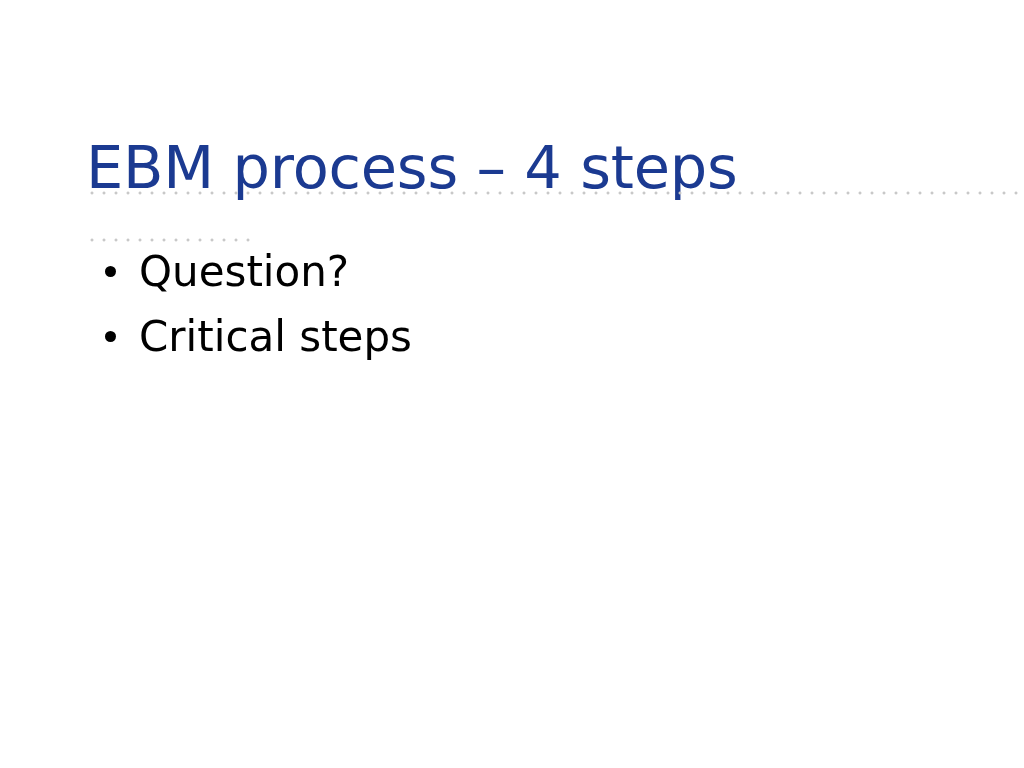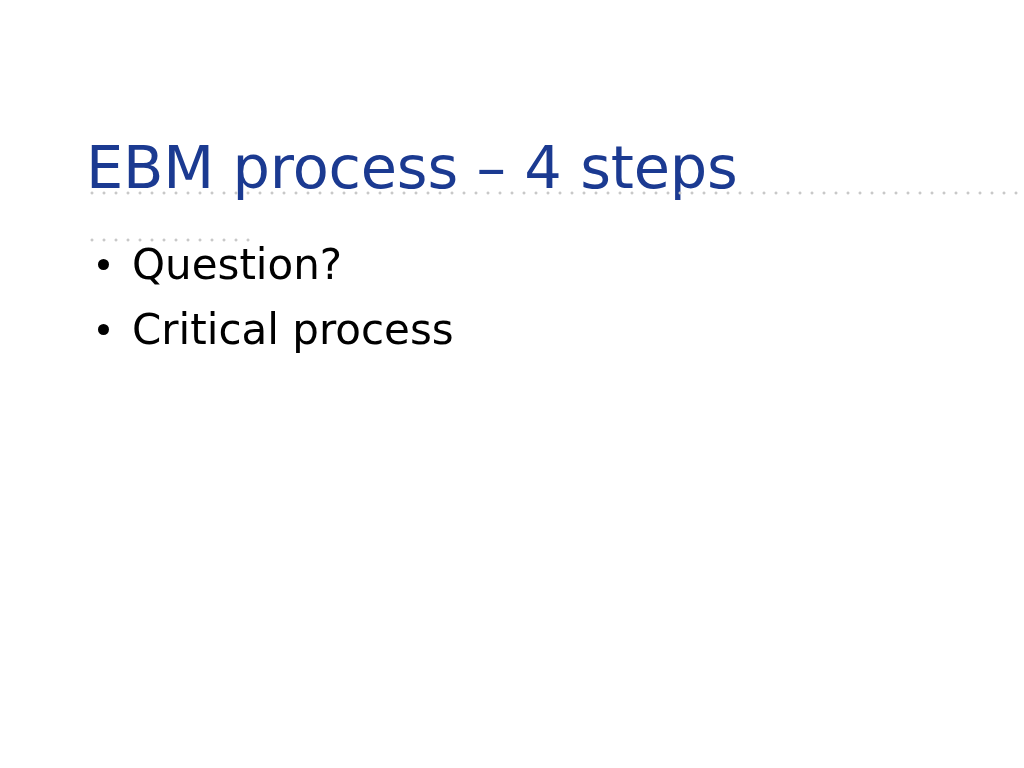--- a/index.html
+++ b/index.html
@@ -59,21 +59,21 @@
     top: 238px;
     width: 166px;
   }
 
   
   .bullet-list {
     position: absolute;
     left: 86px;
     top: 227px;
     width: 880px;
-    margin: 7px;
+    margin: 14px;
     padding: 0;
     list-style: none;
   }
   .bullet-item {
     position: relative;
     height: 65px;
     padding-left: 39px;
     font-size: 42px;
     line-height: 62px;
     font-weight: normal;
@@ -118,19 +118,19 @@
   <ul class="bullet-list">
 
     <li class="bullet-item tone-black">
       <span class="bullet-marker"></span>
       <span class="bullet-text">Question?</span>
     </li>
 
 
     <li class="bullet-item tone-black">
       <span class="bullet-marker"></span>
-      <span class="bullet-text">Critical process</span>
+      <span class="bullet-text">Critical steps</span>
     </li>
 
 
   </ul>
 
 </div>
 
 </body></html>

